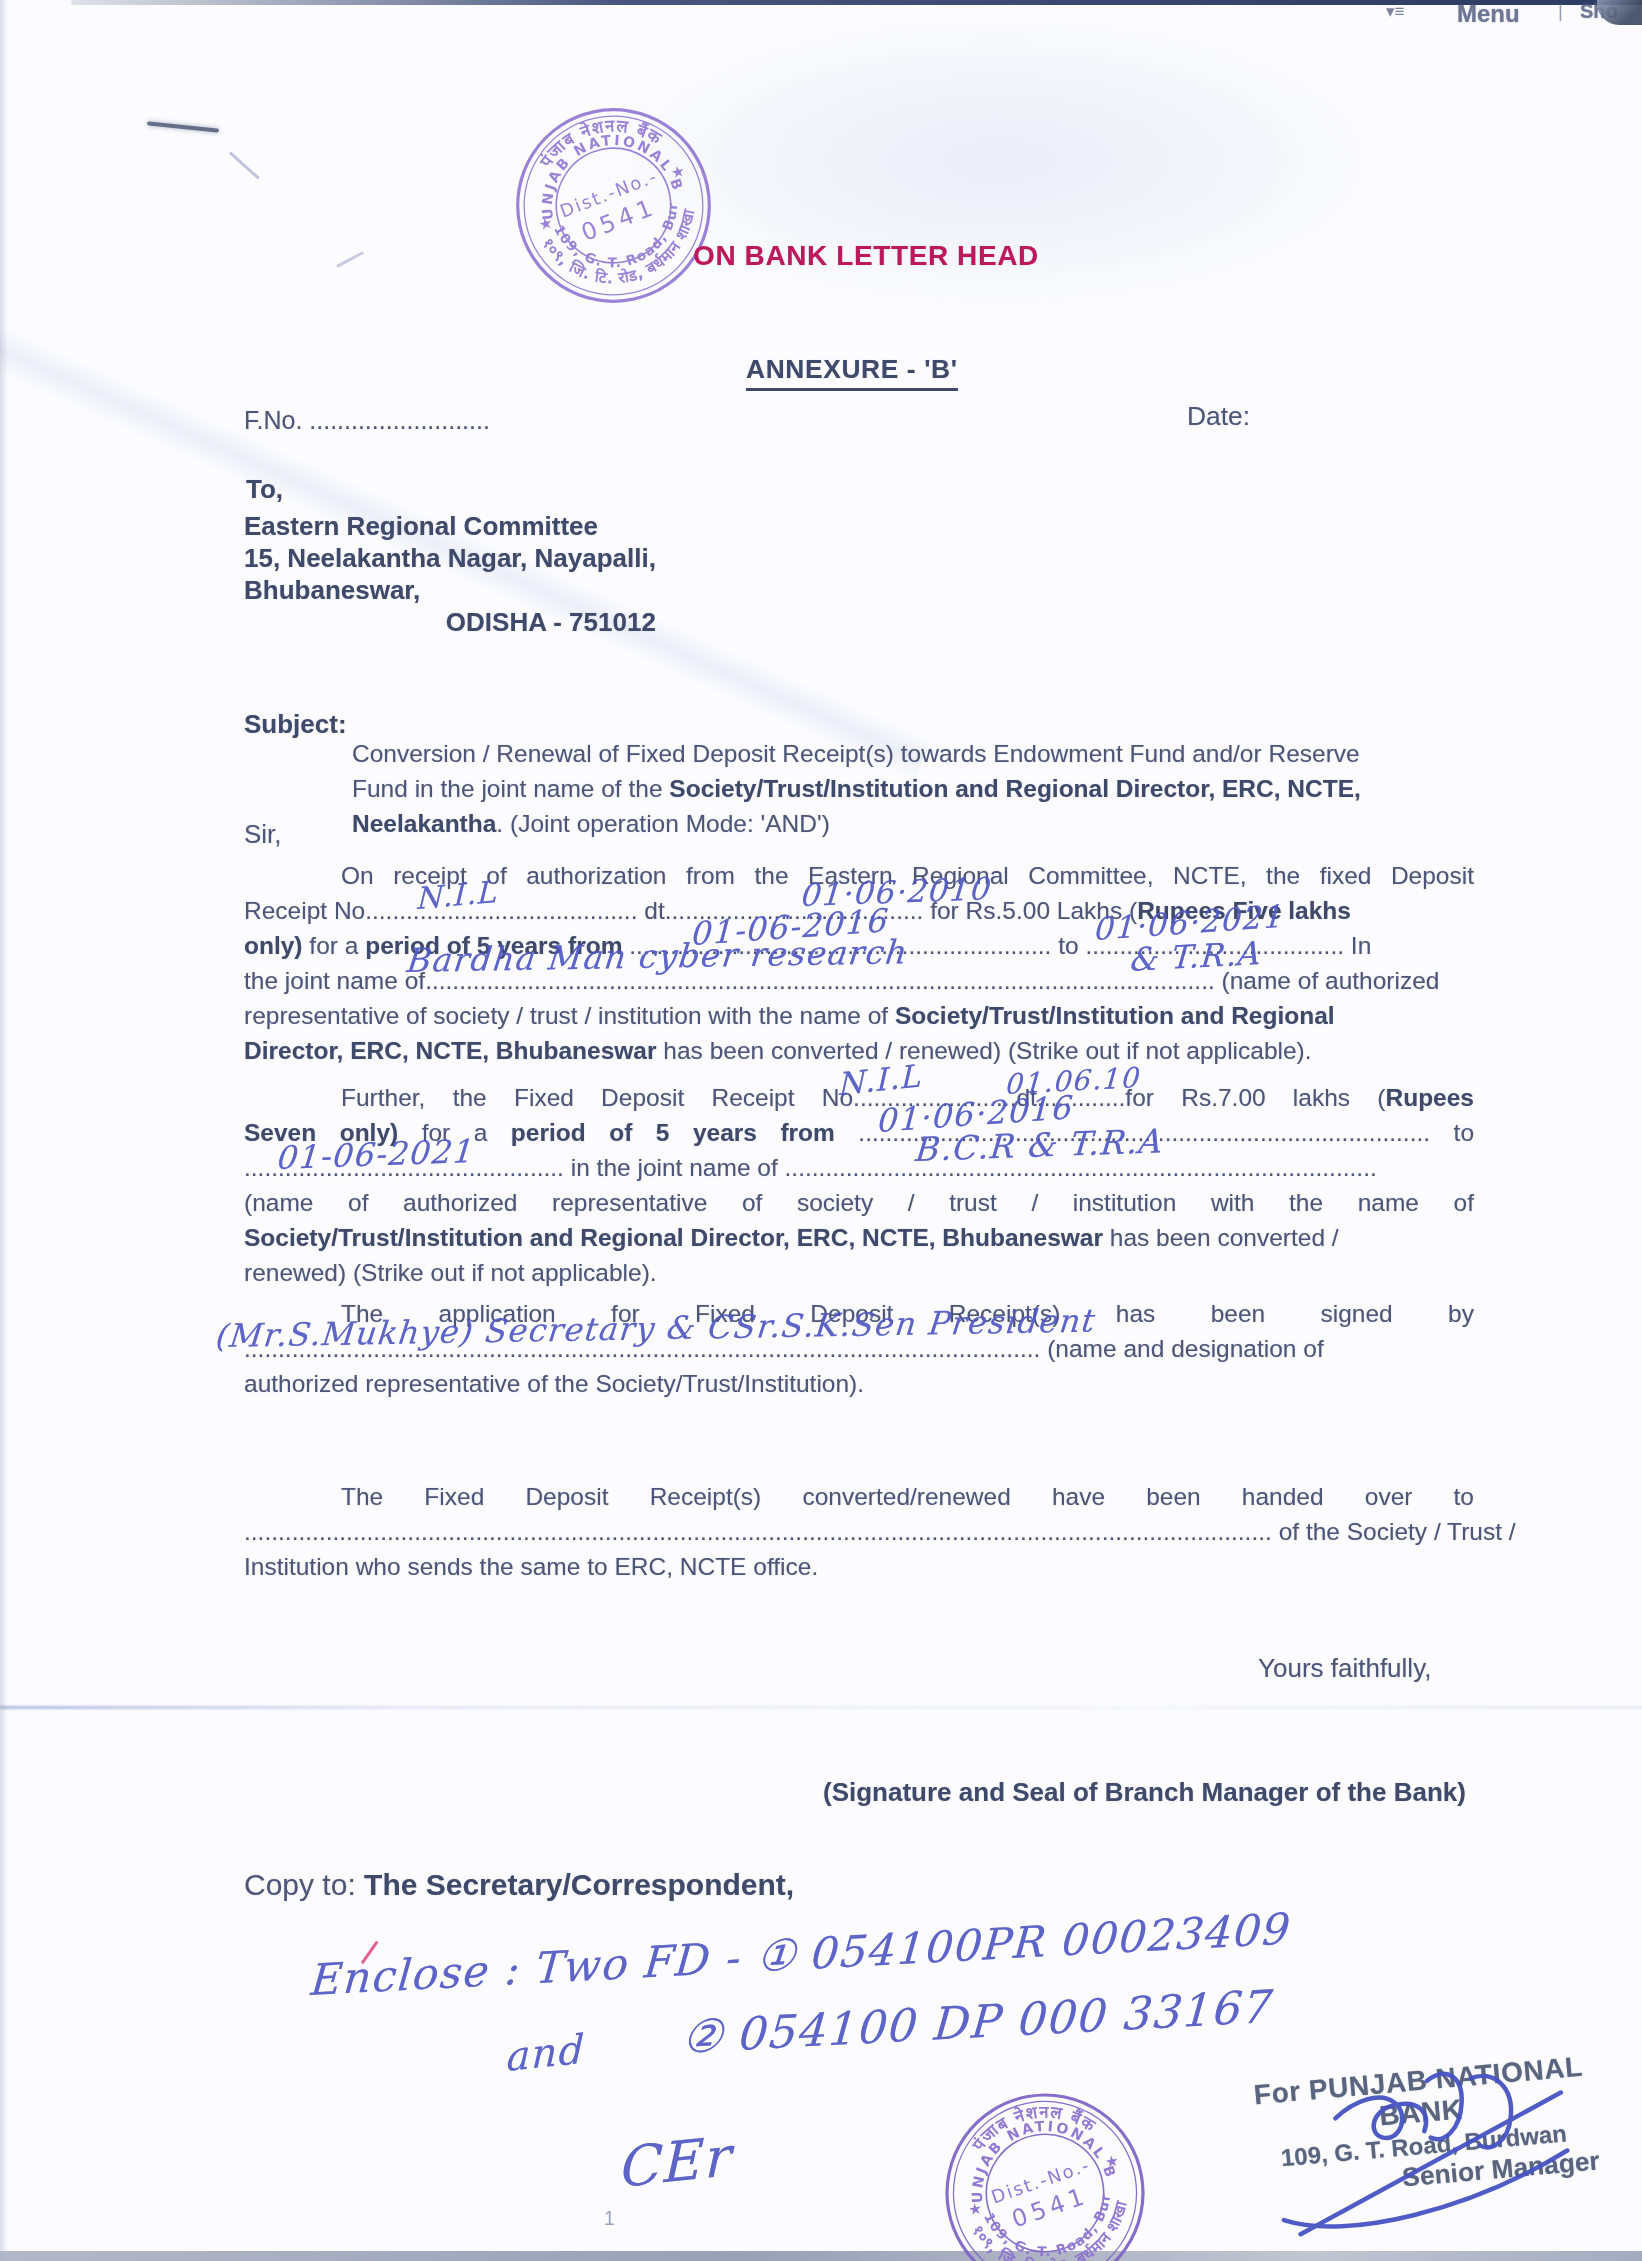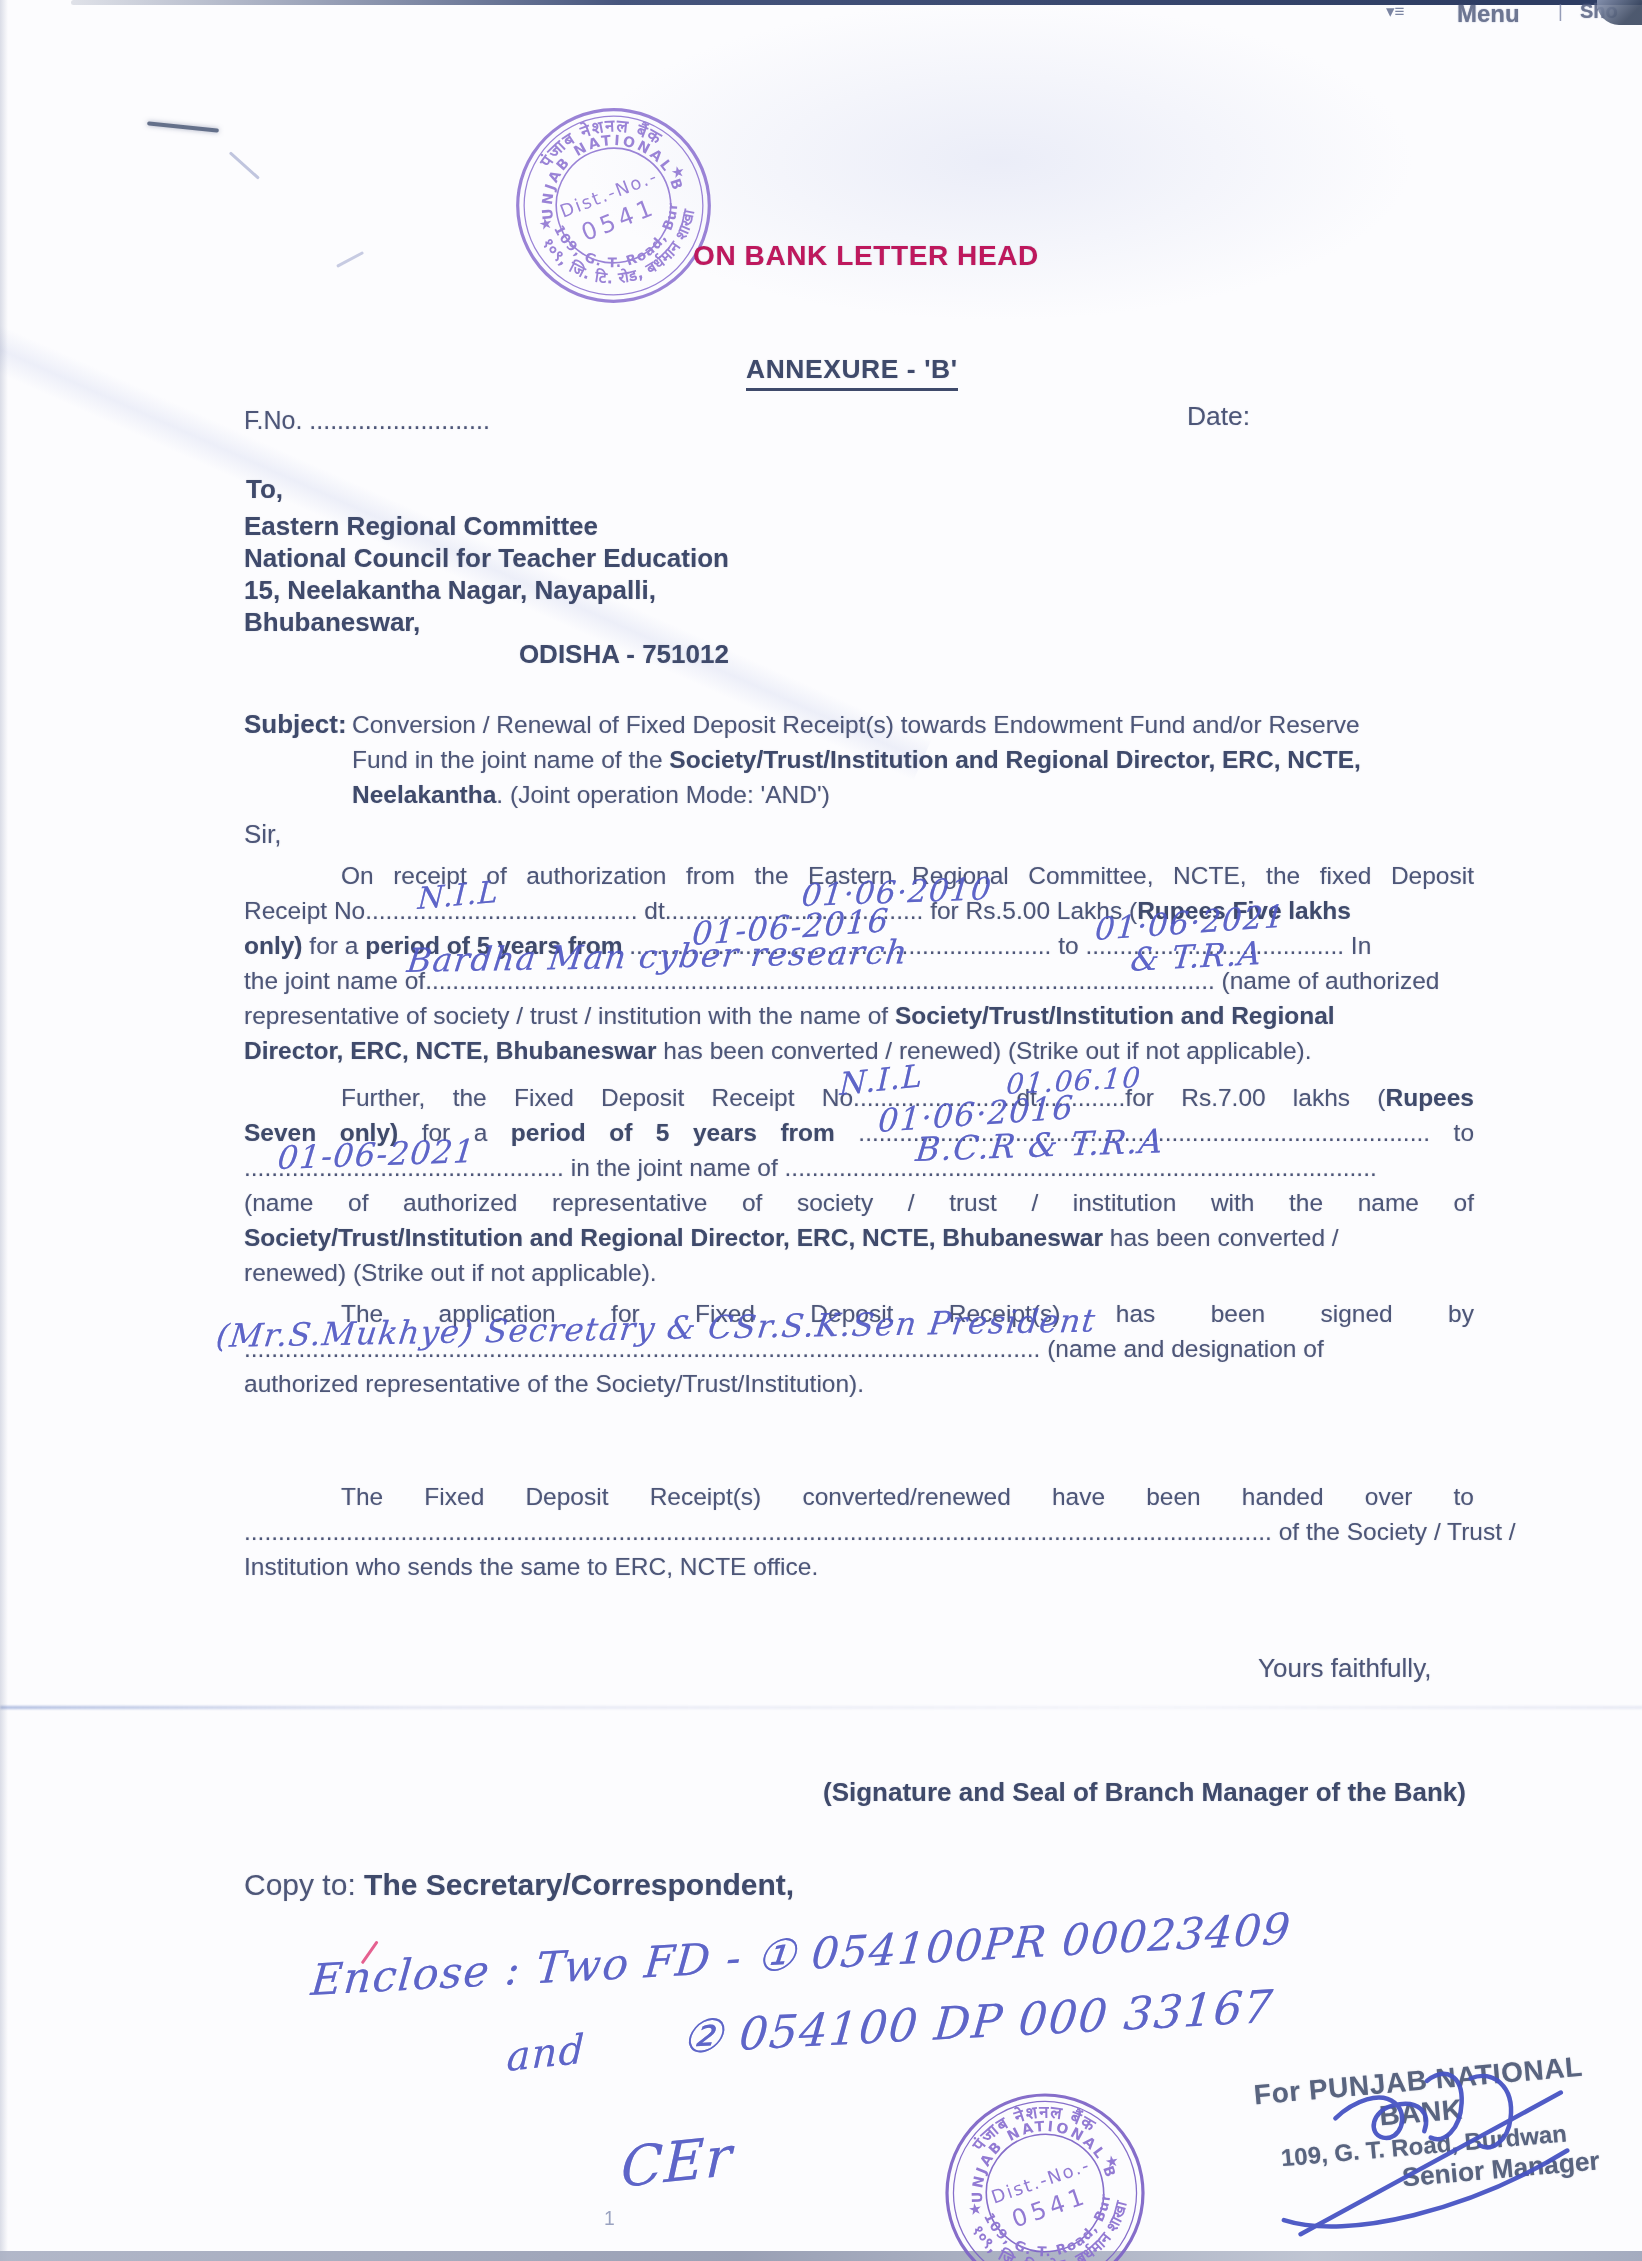--- a/index.html
+++ b/index.html
@@ -78,29 +78,28 @@
 
 <div class="abs print bold" style="left:746px;top:354px;font-size:26.4px;border-bottom:3.2px solid #3f4a6b;padding-bottom:3.2px;letter-spacing:0.6px;">ANNEXURE - 'B'</div>
 
 <div class="abs print" style="left:244px;top:406px;font-size:25px;">F.No. ..........................</div>
 <div class="abs print" style="left:1187px;top:401px;font-size:26.4px;">Date:</div>
 
 <div class="abs print bold" style="left:246px;top:474px;font-size:26px;">To,</div>
 
 <div class="block" style="left:244px;top:510px;">
   <div class="print bold" style="font-size:26px;line-height:32px;">Eastern Regional Committee</div>
-  <div class="print bold" style="font-size:26px;line-height:32px;">National Council for Teacher Education</div>
   <div class="print bold" style="font-size:26px;line-height:32px;">15, Neelakantha Nagar, Nayapalli,</div>
   <div class="print bold" style="font-size:26px;line-height:32px;">Bhubaneswar,</div>
   <div class="print bold" style="font-size:26px;line-height:32px;text-align:right;">ODISHA - 751012</div>
 </div>
 
 <div class="abs print bold" style="left:244px;top:709px;font-size:26px;">Subject:</div>
 <div class="block" style="left:352px;top:707px;width:1122px;">
-  <div class="print line" style="line-height:35px;height:35px;"><span>Conversion / Renewal of Fixed Deposit Receipt(s) towards Endowment Fund and/or Reserve</span></div>
+  <div class="print line" style="line-height:35px;height:35px;margin-top:29px;"><span>Conversion / Renewal of Fixed Deposit Receipt(s) towards Endowment Fund and/or Reserve</span></div>
   <div class="print line" style="line-height:35px;height:35px;"><span>Fund in the joint name of the </span><span class="b">Society/Trust/Institution and Regional Director, ERC, NCTE,</span></div>
   <div class="print line" style="line-height:35px;height:35px;"><span class="b">Neelakantha</span><span>. (Joint operation Mode: 'AND')</span></div>
 </div>
 
 <div class="abs print" style="left:244px;top:819px;font-size:26px;">Sir,</div>
 
 <div class="block" style="left:244px;top:858px;width:1230px;">
   <div class="print line just ind"><span>On receipt of authorization from the Eastern Regional Committee, NCTE, the fixed Deposit</span></div>
   <div class="print line"><span>Receipt No........................................ dt...................................... for Rs.5.00 Lakhs (</span><span class="b">Rupees Five lakhs</span></div>
   <div class="print line"><span class="b">only)</span><span> for a </span><span class="b">period of 5 years from</span><span> .............................................................. to ...................................... In</span></div>

